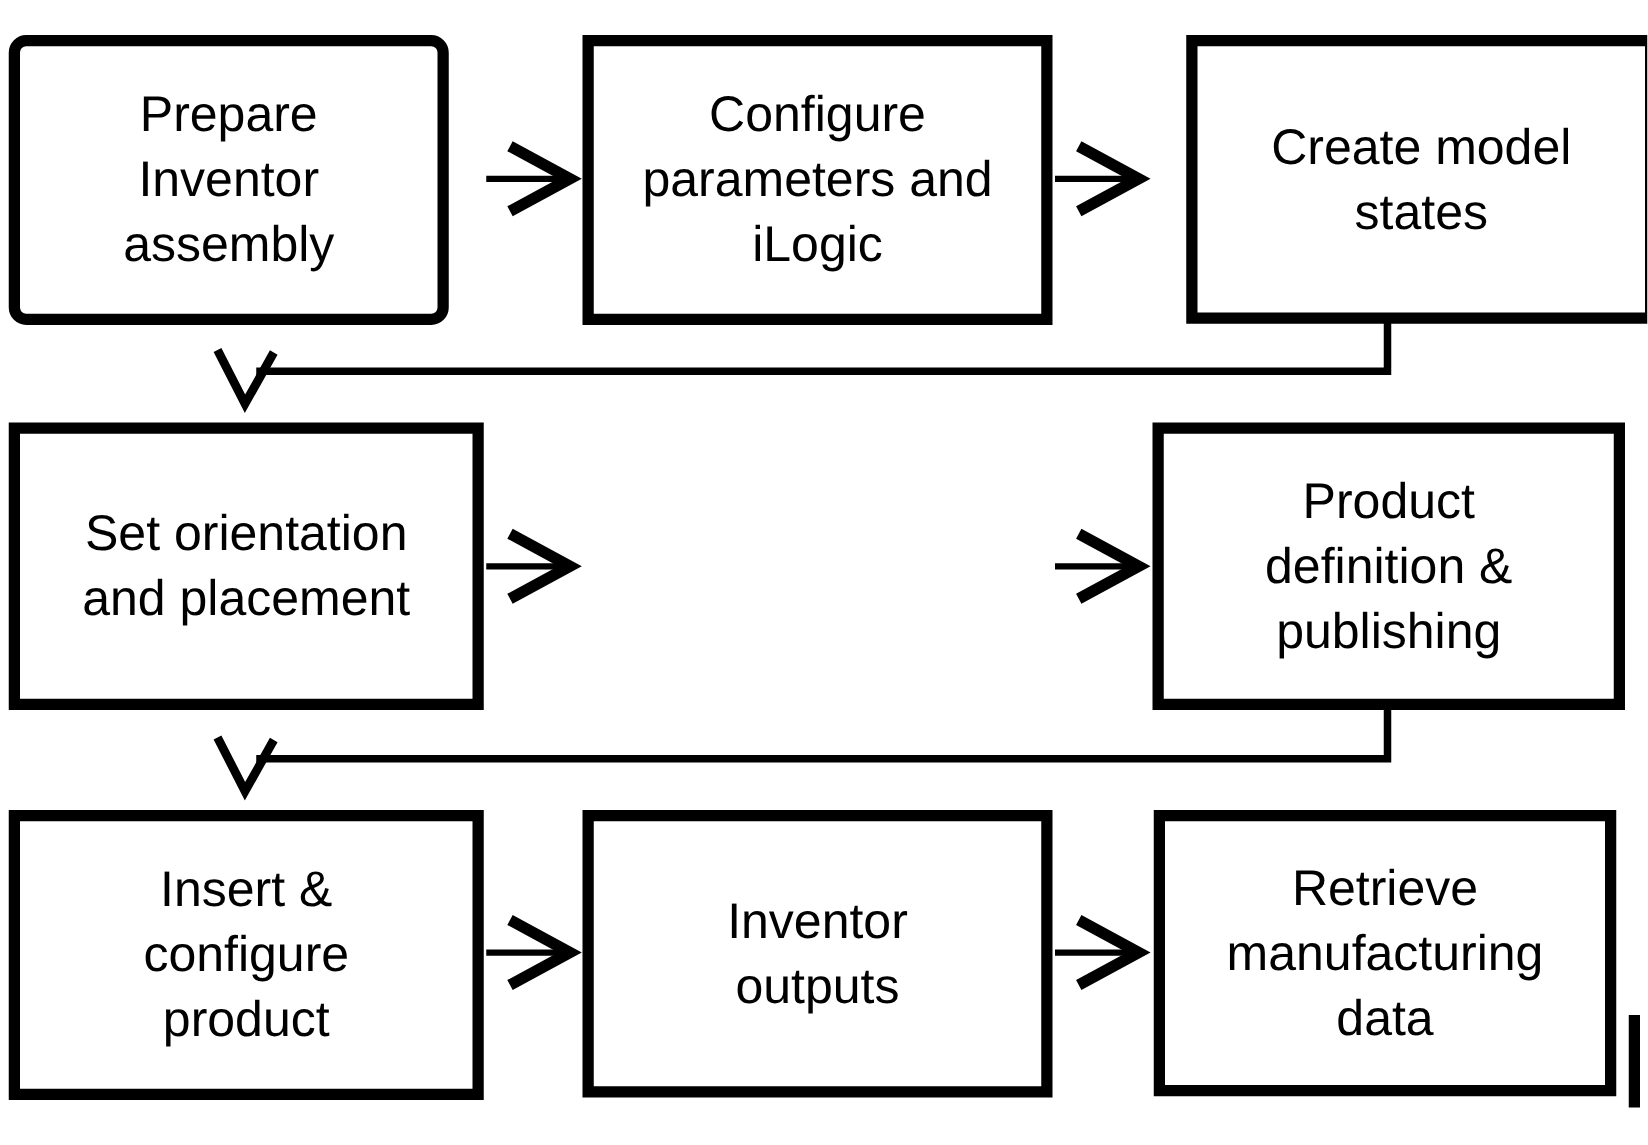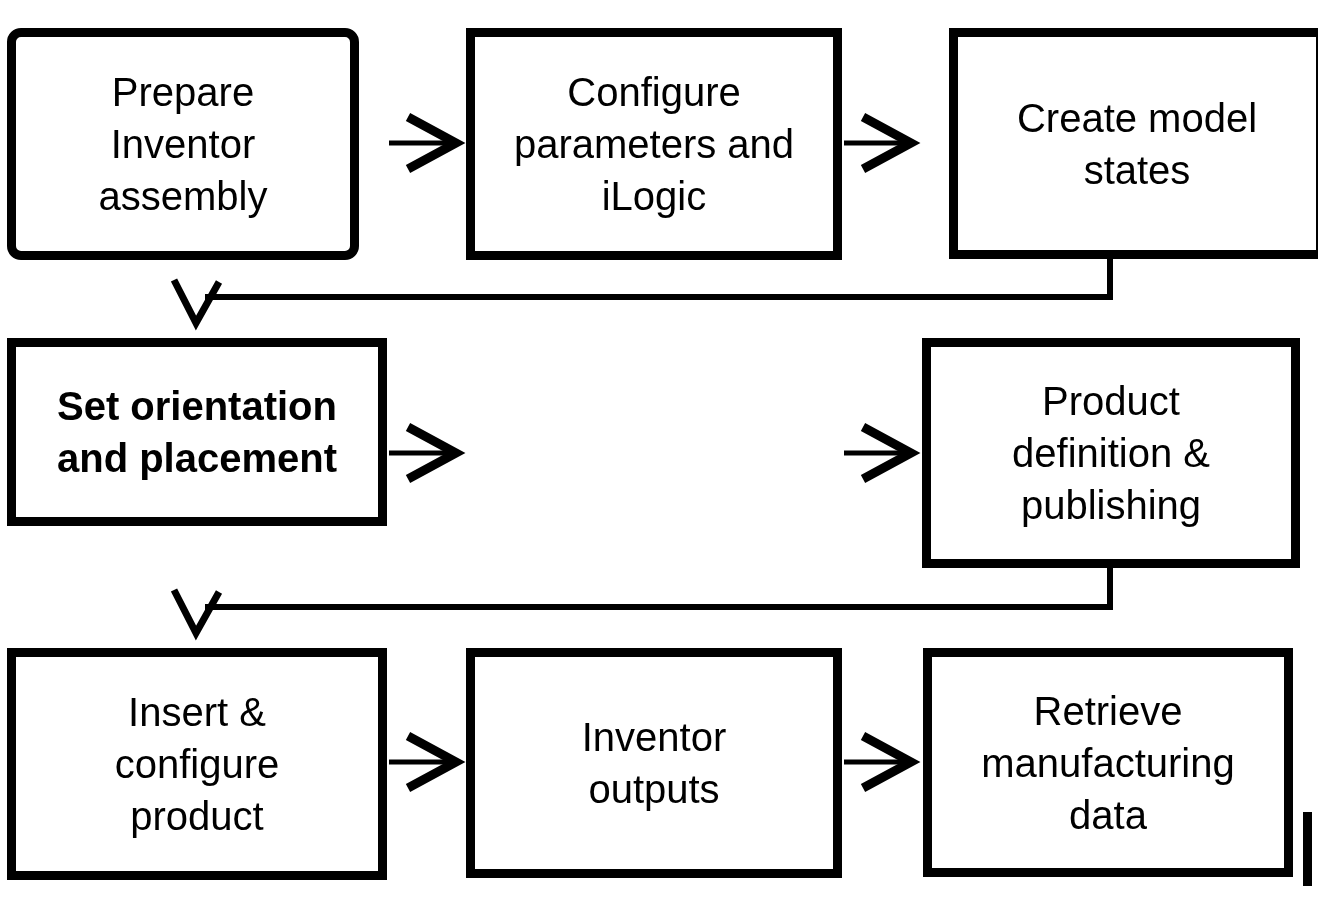--- a/index.html
+++ b/index.html
@@ -36,21 +36,21 @@
     white-space: pre-line;
     font-size: 40px;
     line-height: 1.3;
     color: var(--color-text, #000000);
     letter-spacing: 0px;
   }
   
   .b0 { left: 7px;   top: 28px;  width: 352px; height: 232px; border-radius: 14px; }
   .b1 { left: 466px; top: 28px;  width: 376px; height: 232px; }
   .b2 { left: 949px; top: 28px;  width: 376px; height: 231px; }
-  .b3 { left: 7px;   top: 338px; width: 380px; height: 188px; font-weight: bold; }
+  .b3 { left: 7px;   top: 338px; width: 380px; height: 230px; }
   .b4 { left: 466px; top: 338px; width: 376px; height: 230px; }
   .b5 { left: 922px; top: 338px; width: 378px; height: 230px; }
   .b6 { left: 7px;   top: 648px; width: 380px; height: 232px; }
   .b7 { left: 466px; top: 648px; width: 376px; height: 230px; }
   .b8 { left: 923px; top: 648px; width: 370px; height: 229px; }
   .overlay {
     position: absolute;
     left: 0;
     top: 0;
     width: 1318px;

